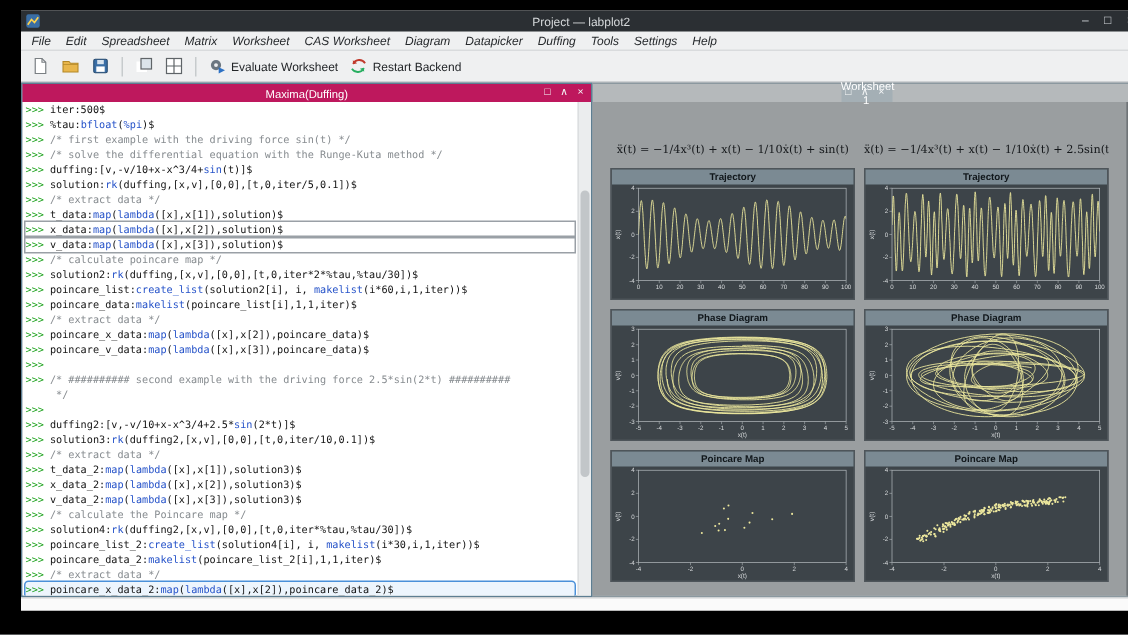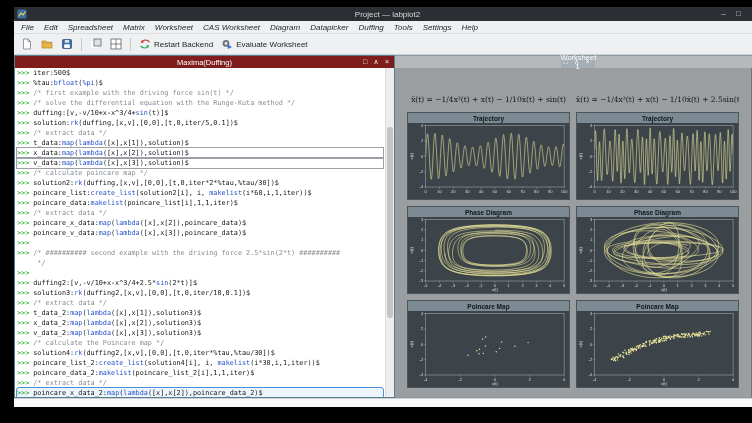--- a/index.html
+++ b/index.html
@@ -24,21 +24,21 @@
   .tbtn{height:16px;display:flex;align-items:center;gap:3px;padding:0 3px;font-size:8px;
         color:#232629;border-radius:2px;}
   .sep{width:1px;height:13px;background:#c7cbcd;margin:0 3px;}
   
   .mdi{flex:1;display:flex;background:#b5b9bb;min-height:0;}
   .subwin{display:flex;flex-direction:column;min-width:0;min-height:0;}
   #leftwin{width:379px;border:1px solid #5d7e92;flex:0 0 auto;}
   #rightwin{flex:1;border:1px solid #8b989f;border-left:none;align-items:center;}
   .subtitle{height:12px;display:flex;align-items:center;font-size:7.5px;color:#fff;
             position:relative;flex:0 0 auto;}
-  #leftwin .subtitle{background:#7f1d1d;padding-left:48px;}
+  #leftwin .subtitle{background:#be185d;padding-left:48px;}
   #rightwin .subtitle{background:#a4afb5;}
   .subtitle .stext{position:absolute;left:0;right:0;text-align:center;pointer-events:none;}
   .subbtns{margin-left:auto;display:flex;gap:1px;z-index:1;padding-right:2px;}
   .sbtn{width:10px;text-align:center;font-size:7px;line-height:12px;color:#f4f6f7;}
   
   .consolewrap{flex:1;display:flex;background:#fff;min-height:0;}
   .console{flex:1;padding:0 2px;font-family:"DejaVu Sans Mono",monospace;font-size:6.8px;
            line-height:10px;color:#141414;overflow:hidden;}
   .line{height:10px;display:flex;white-space:pre;}
   .line.sel{outline:1px solid #4a90d9;background:#edf5fd;border-radius:2px;}
@@ -126,34 +126,34 @@
     </div>
     <div class="tbtn">
       <svg width="12" height="12" viewBox="0 0 12 12">
         <rect x="1" y="1" width="10" height="10" fill="#fff" stroke="#5f6468" stroke-width="0.8"></rect>
         <path d="M6 1v10M1 6h10" stroke="#5f6468" stroke-width="0.8"></path>
       </svg>
     </div>
     <div class="sep"></div>
     <div class="tbtn">
       <svg width="12" height="12" viewBox="0 0 12 12">
+        <circle cx="5" cy="5.4" r="3.4" fill="#6b7680"></circle>
+        <circle cx="5" cy="5.4" r="1.3" fill="#eff0f1"></circle>
+        <path d="M6.8 6.8l4.2 2.1-4.2 2.1z" fill="#2d71c4"></path>
+      </svg>
+      <span>Evaluate Worksheet</span>
+    </div>
+    <div class="tbtn">
+      <svg width="12" height="12" viewBox="0 0 12 12">
         <path d="M10.4 4.1A4.6 4.6 0 0 0 2.4 4.6" fill="none" stroke="#c0392b" stroke-width="1.2"></path>
         <path d="M2.2 2.2l0.3 2.7 2.6-0.7z" fill="#c0392b"></path>
         <path d="M1.6 7.9a4.6 4.6 0 0 0 8 -0.5" fill="none" stroke="#27ae60" stroke-width="1.2"></path>
         <path d="M9.8 9.8l-0.3-2.7-2.6 0.7z" fill="#27ae60"></path>
       </svg>
       <span>Restart Backend</span>
-    </div>
-    <div class="tbtn">
-      <svg width="12" height="12" viewBox="0 0 12 12">
-        <circle cx="5" cy="5.4" r="3.4" fill="#6b7680"></circle>
-        <circle cx="5" cy="5.4" r="1.3" fill="#eff0f1"></circle>
-        <path d="M6.8 6.8l4.2 2.1-4.2 2.1z" fill="#2d71c4"></path>
-      </svg>
-      <span>Evaluate Worksheet</span>
     </div>
   </div>
 
   <div class="mdi">
 
     <div class="subwin" id="leftwin">
       <div class="subtitle">
         <span class="stext">Maxima(Duffing)</span>
         <div class="subbtns">
           <span class="sbtn">□</span>

